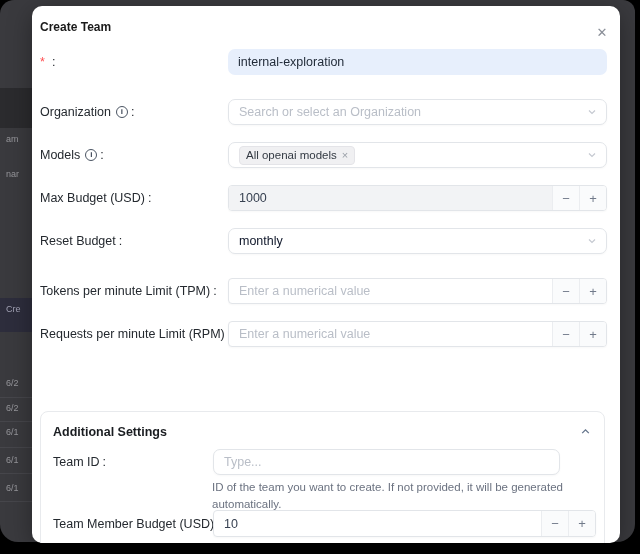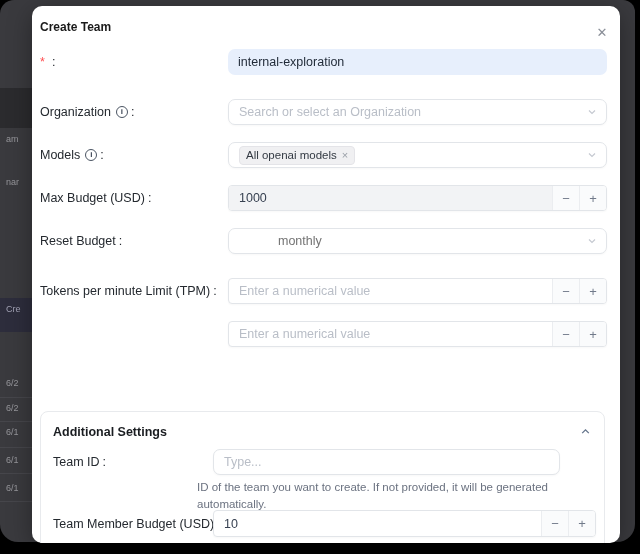--- a/index.html
+++ b/index.html
@@ -6,21 +6,21 @@
   html,body { width:640px; height:554px; background:#000; }
   body { font-family:"Liberation Sans","DejaVu Sans",sans-serif; }
   .screen { position:relative; width:640px; height:554px; background:#000; border-radius:14px; overflow:hidden; }
 
   
   .backdrop { position:absolute; left:0; top:0; right:5px; bottom:12px; background:#3a3a3e; border-radius:12px 12px 18px 18px; }
   .bd-band1 { position:absolute; left:0; top:88px; width:34px; height:40px; background:#2b2b2e; }
   .bd-chip  { position:absolute; left:0; top:298px; width:34px; height:34px; background:#2d2d3c; }
   .bd-line  { position:absolute; left:0; width:34px; height:1px; background:#46464b; }
   .frag { position:absolute; left:6px; font-size:9px; color:#96969b; white-space:nowrap; }
-  .f-am{top:134px}.f-nar{top:177px}.f-cre{top:304px;color:#a2a2b4}
+  .f-am{top:134px}.f-nar{top:169px}.f-cre{top:304px;color:#a2a2b4}
   .f-d1{top:378px}.f-d2{top:403px}.f-d3{top:427px}.f-d4{top:455px}.f-d5{top:483px}
 
   
   .modal { position:absolute; left:32px; top:6px; width:588px; height:537px; background:#fff; border-radius:10px; box-shadow:0 6px 24px rgba(0,0,0,.35); overflow:hidden; }
   .modal-title { position:absolute; left:8px; top:14px; font-size:12px; font-weight:700; color:#1a1a1a; }
   .close-btn { position:absolute; left:559px; top:15px; width:22px; height:22px; display:flex; align-items:center; justify-content:center; font-size:13px; color:#8a8f98; cursor:pointer; background:none; border:none; }
 
   .row { position:absolute; left:8px; width:575px; height:26px; }
   .r1{top:43px}.r2{top:93px}.r3{top:136px}.r4{top:179px}.r5{top:222px}.r6{top:272px}.r7{top:315px}
   .lbl { position:absolute; left:0; top:0; height:26px; line-height:26px; font-size:12.5px; color:#24292f; display:flex; align-items:center; }
@@ -28,21 +28,21 @@
   .colon { margin-left:3px; }
   .info-ic,.help-ic { display:inline-flex; align-items:center; justify-content:center; width:12px; height:12px; border:1px solid #4b5563; border-radius:50%; font-size:8px; font-weight:600; color:#374151; margin-left:5px; }
   .help-ic { border-color:#8b919b; color:#6b7280; }
 
   .ctrl { position:absolute; left:188px; top:0; width:379px; height:26px; }
   .filled-input { width:100%; height:26px; background:#e7effc; border:none; border-radius:7px; padding:0 10px; font-size:12.5px; color:#1f2937; font-family:inherit; outline:none; }
 
   .select { position:relative; width:100%; height:26px; background:#fff; border:1px solid #e2e5e9; border-radius:7px; display:flex; align-items:center; padding:0 26px 0 10px; box-shadow:0 1px 2px rgba(0,0,0,.03); cursor:pointer; }
   .select.tags { }
   .ph { font-size:12.5px; color:#b9bec7; white-space:nowrap; overflow:hidden; }
-  .val { font-size:12.5px; color:#737373;margin-left:39px; }
+  .val { font-size:12.5px; color:#0f172a; }
   .chev { position:absolute; right:9px; top:50%; transform:translateY(-50%); display:flex; }
   .tag { display:inline-flex; align-items:center; gap:5px; background:#f0f0f2; border:1px solid #e4e4e8; border-radius:4px; padding:1px 6px; font-size:11.5px; color:#333a43; height:19px; }
   .tag-x { color:#9aa0a8; font-size:11px; cursor:pointer; line-height:1; }
 
   .numwrap { display:flex; width:100%; height:26px; border:1px solid #e2e5e9; border-radius:4px; background:#fff; overflow:hidden; box-shadow:0 1px 2px rgba(0,0,0,.03); }
   .numwrap.gray .nfield { background:#f2f3f5; }
   .nfield { flex:1; display:flex; align-items:center; padding:0 0 0 10px; }
   .nfield input { border:none; outline:none; background:transparent; width:100%; font-size:12.5px; color:#374151; font-family:inherit; }
   .nfield input::placeholder { color:#b9bec7; }
   .ncell { width:27px; border-left:1px solid #ebedf0; display:flex; align-items:center; justify-content:center; font-size:13px; color:#717a8a; background:#fafbfc; cursor:pointer; user-select:none; }
@@ -50,21 +50,21 @@
   input::placeholder { color:#b9bec7; }
 
   
   .addl { position:absolute; left:8px; top:405px; width:565px; height:160px; border:1px solid #e8eaed; border-radius:8px; background:#fff; }
   .addl-title { position:absolute; left:12px; top:13px; font-size:12.5px; font-weight:700; color:#1a1d21; }
   .addl-collapse { position:absolute; right:12px; top:12px; width:14px; height:14px; display:flex; align-items:center; justify-content:center; cursor:pointer; background:none; border:none; }
   .a-lbl { position:absolute; left:12px; font-size:12.5px; color:#24292f; display:flex; align-items:center; }
   .a-lbl-teamid { top:37px; height:26px; }
   .a-lbl-member { top:98px; height:27px; }
   .teamid-input { position:absolute; left:172px; top:37px; width:347px; height:26px; border:1px solid #e2e5e9; border-radius:7px; padding:0 10px; font-size:12.5px; color:#374151; font-family:inherit; outline:none; box-shadow:0 1px 2px rgba(0,0,0,.03); }
-  .helper { position:absolute; left:156px; top:67px; width:392px; font-size:11.5px; line-height:1.5; color:#6b7280; }
+  .helper { position:absolute; left:171px; top:67px; width:392px; font-size:11.5px; line-height:1.5; color:#6b7280; }
   .member-num { position:absolute; left:172px; top:98px; width:383px; height:27px; }
   .member-num .numwrap { height:27px; }
 </style>
 </head>
 <body>
 
 <div class="screen">
 
   <div class="backdrop">
     <div class="bd-band1"></div>
@@ -181,20 +181,24 @@
           <div class="nfield">
             <input type="text" placeholder="Enter a numerical value" style="">
           </div>
           <div class="ncell">−</div>
           <div class="ncell">+</div>
         </div>
       </div>
     </div>
 
     <div class="row r7">
+      <div class="lbl">
+        <span>Requests per minute Limit (RPM)</span>
+        <span class="colon">:</span>
+      </div>
       <div class="ctrl">
         <div class="numwrap">
           <div class="nfield">
             <input type="text" placeholder="Enter a numerical value" style="">
           </div>
           <div class="ncell">−</div>
           <div class="ncell">+</div>
         </div>
       </div>
     </div>

